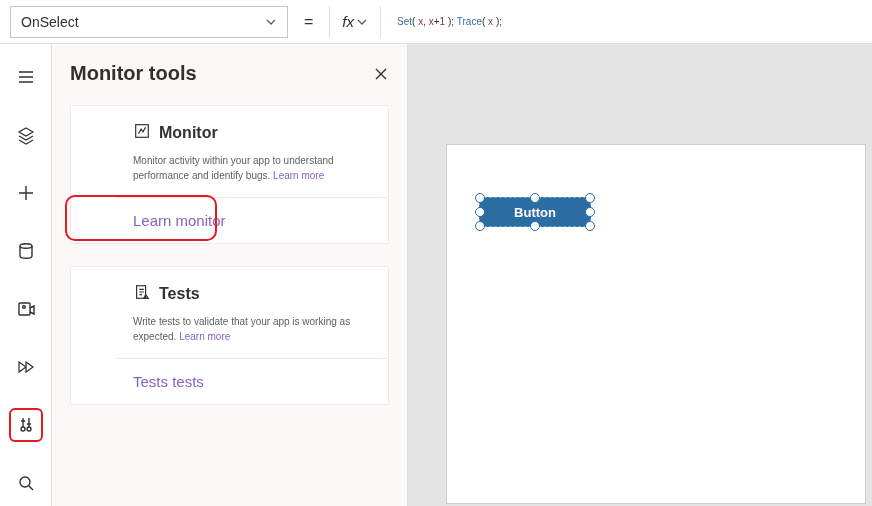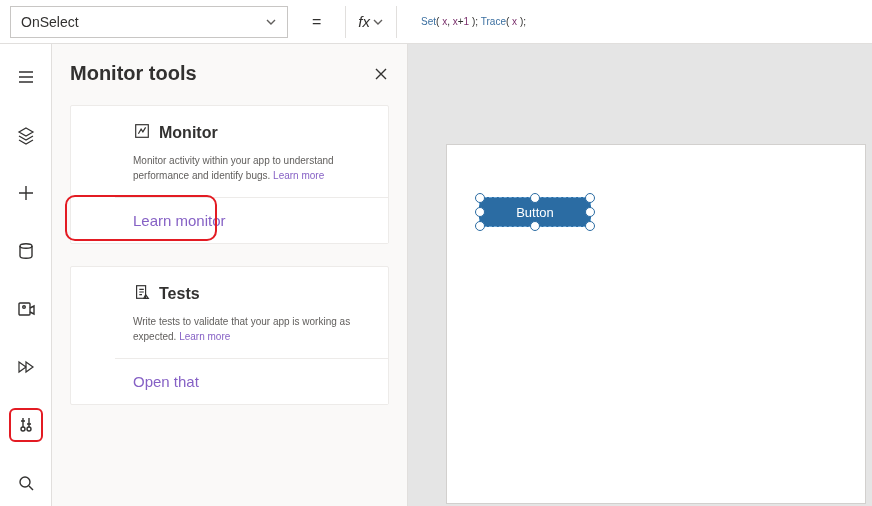--- a/index.html
+++ b/index.html
@@ -1,20 +1,20 @@
 <!DOCTYPE html>
 <html><head>
   <meta charset="utf-8">
   <style>
     * { box-sizing: border-box; margin: 0; padding: 0; font-family: "Segoe UI", Arial, sans-serif; }
     body { width: 872px; height: 506px; background: #f3f2f1; overflow: hidden; }
     
     .topbar {
       display: flex; align-items: center; height: 44px; background: #fff;
-      border-bottom: 1px solid #e1dfdd; padding: 0 10px; gap: 14px;
+      border-bottom: 1px solid #e1dfdd; padding: 0 10px; gap: 6px;
     }
     .property-select {
       width: 278px; height: 32px; border: 1px solid #c8c6c4; background: #fff;
       display: flex; align-items: center; justify-content: space-between;
       padding: 0 10px; font-size: 14px; color: #323130;
     }
     .chev-down { width: 12px; height: 12px; }
     .equals { font-size: 16px; color: #323130; padding: 0 10px; }
     .fx-box {
       height: 32px; border-left: 1px solid #e1dfdd; border-right: 1px solid #e1dfdd;
@@ -75,21 +75,21 @@
     .canvas {
       flex: 1; background: #e5e5e5; display: flex; align-items: flex-start; justify-content: flex-start;
       padding: 0;
     }
     .artboard {
       margin-left: 38px; margin-top: 100px; width: 420px; height: 360px; background: #fff;
       border: 1px solid #d2d0ce; position: relative;
     }
     .btn-ctrl {
       position: absolute; left: 32px; top: 52px; width: 112px; height: 30px;
-      background: #2b6ca3; color: #fff; font-size: 13px; font-weight: 400;
+      background: #2b6ca3; color: #fff; font-size: 13px; font-weight: 700;
       display: flex; align-items: center; justify-content: center;
       border: 1px dashed #6aa6d6;
     }
     .handle {
       position: absolute; width: 10px; height: 10px; background: #fff;
       border: 1.5px solid #2b6ca3; border-radius: 50%;
     }
     .h-tl{top:-5px;left:-5px}.h-tm{top:-5px;left:calc(50% - 5px)}.h-tr{top:-5px;right:-5px}
     .h-ml{top:calc(50% - 5px);left:-5px}.h-mr{top:calc(50% - 5px);right:-5px}
     .h-bl{bottom:-5px;left:-5px}.h-bm{bottom:-5px;left:calc(50% - 5px)}.h-br{bottom:-5px;right:-5px}
@@ -193,21 +193,21 @@
             <div class="card-title-row">
               <span><svg class="mini-icon" viewBox="0 0 20 20" fill="none" stroke="#323130" stroke-width="1.3">
                   <rect x="4" y="3" width="10" height="14"></rect>
                   <path d="M7 7h5M7 10h5M7 13h3"></path>
                   <path d="M14 13l3 4h-5z"></path>
                 </svg></span>
               <span class="card-title">Tests</span>
             </div>
             <div class="card-desc">Write tests to validate that your app is working as expected. <a class="learn-link">Learn more</a></div>
           </div>
-          <div class="card-action">Open that</div>
+          <div class="card-action">Tests tests</div>
         </div>
       </div>
   </div>
 
   <div class="canvas">
     <div class="artboard">
       <div class="btn-ctrl">
         <span>Button</span>
         <div class="handle h-tl"></div>
         <div class="handle h-tm"></div>

